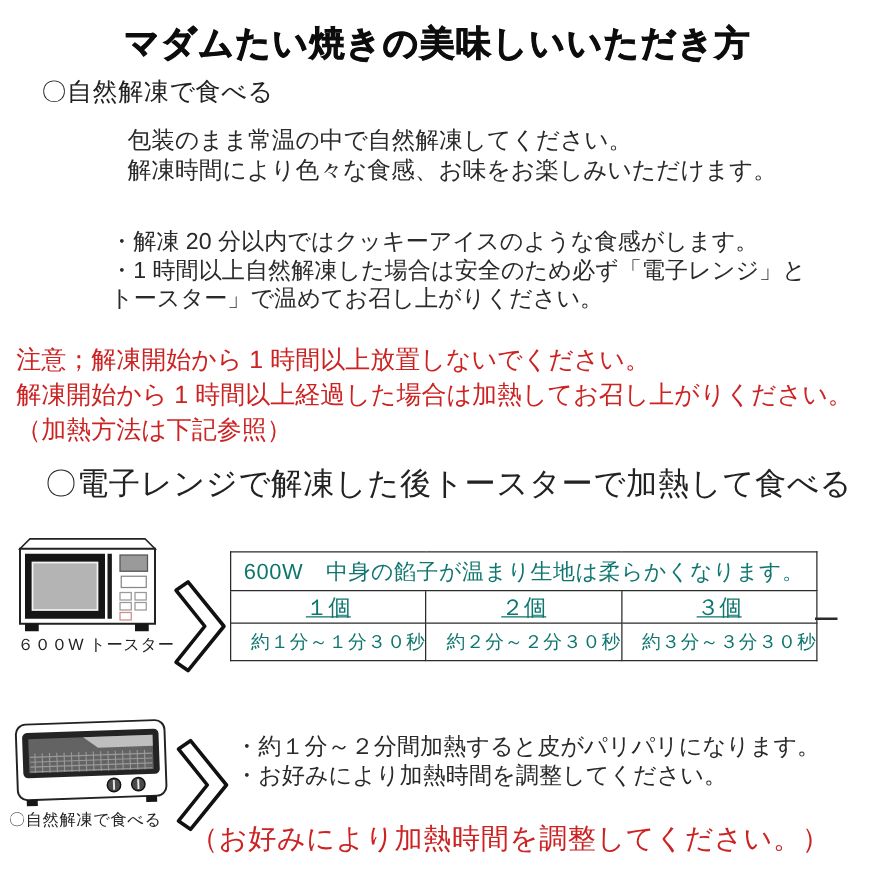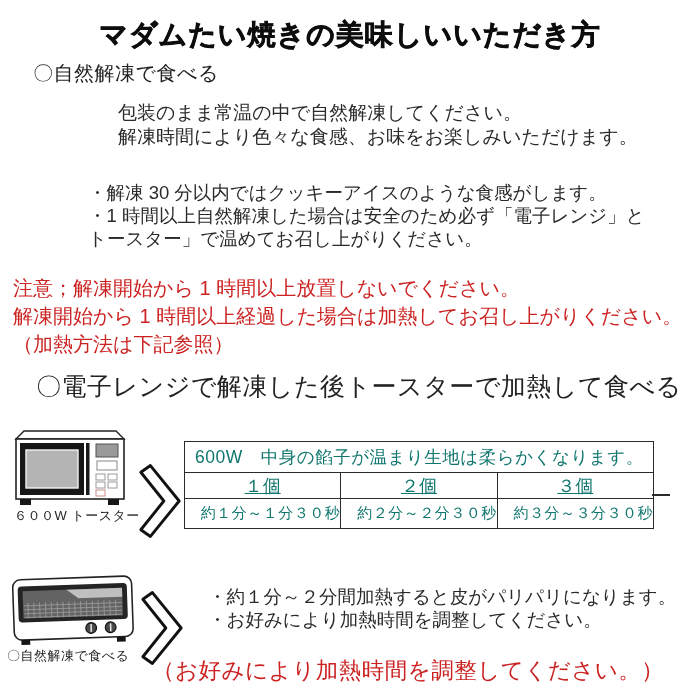--- a/index.html
+++ b/index.html
@@ -32,21 +32,21 @@
     white-space: nowrap;
   }
   .h1pos { top: 60px; left: 33px; }
   .h2pos { top: 370px; left: 36px; font-size: 25px; }
   .bodytext {
     font-size: 19px;
     line-height: 24px;
     color: #2a2a2a;
     white-space: pre-line;
   }
-  .para { top: 101px; left: 118px; }
+  .para { top: 101px; left: 102px; }
   .bullets1 { top: 181px; left: 88px; line-height: 23px; font-size: 18.5px; }
   .warning {
     top: 274px; left: 13px;
     font-size: 20px;
     line-height: 28px;
     white-space: pre-line;
   }
   .closing {
     top: 655px; left: 152px;
     font-size: 22.5px;
@@ -88,36 +88,36 @@
     text-align: right;
     height: 30px;
     letter-spacing: 0.5px;
     white-space: nowrap;
   }
   .line-artifact {
     top: 494px; left: 652px;
     width: 18px; height: 2px;
     background: #2b2b2b;
   }
-  .bullets2 { top: 585px; left: 208px; font-size: 18.5px; line-height: 23px; }
+  .bullets2 { top: 585px; left: 188px; font-size: 18.5px; line-height: 23px; }
   .toaster-rot { transform: rotate(-2deg); }
 </style>
 </head>
 <body>
 
 <div class="page">
 
   <div class="abs title">マダムたい焼きの美味しいいただき方</div>
 
   <div class="abs sec-heading h1pos">〇自然解凍で食べる</div>
 
   <div class="abs bodytext para">包装のまま常温の中で自然解凍してください。
 解凍時間により色々な食感、お味をお楽しみいただけます。</div>
 
-  <div class="abs bodytext bullets1">・解凍 30 分以内ではクッキーアイスのような食感がします。
+  <div class="abs bodytext bullets1">・解凍 20 分以内ではクッキーアイスのような食感がします。
 ・1 時間以上自然解凍した場合は安全のため必ず「電子レンジ」と
 トースター」で温めてお召し上がりください。</div>
 
   <div class="abs bodytext warning" style="color:#cc2222">注意；解凍開始から 1 時間以上放置しないでください。
 解凍開始から 1 時間以上経過した場合は加熱してお召し上がりください。
 （加熱方法は下記参照）</div>
 
   <div class="abs sec-heading h2pos">〇電子レンジで解凍した後トースターで加熱して食べる</div>
 
   <svg class="abs" style="top:427px; left:8px;" width="124" height="82" viewBox="0 0 124 82">

